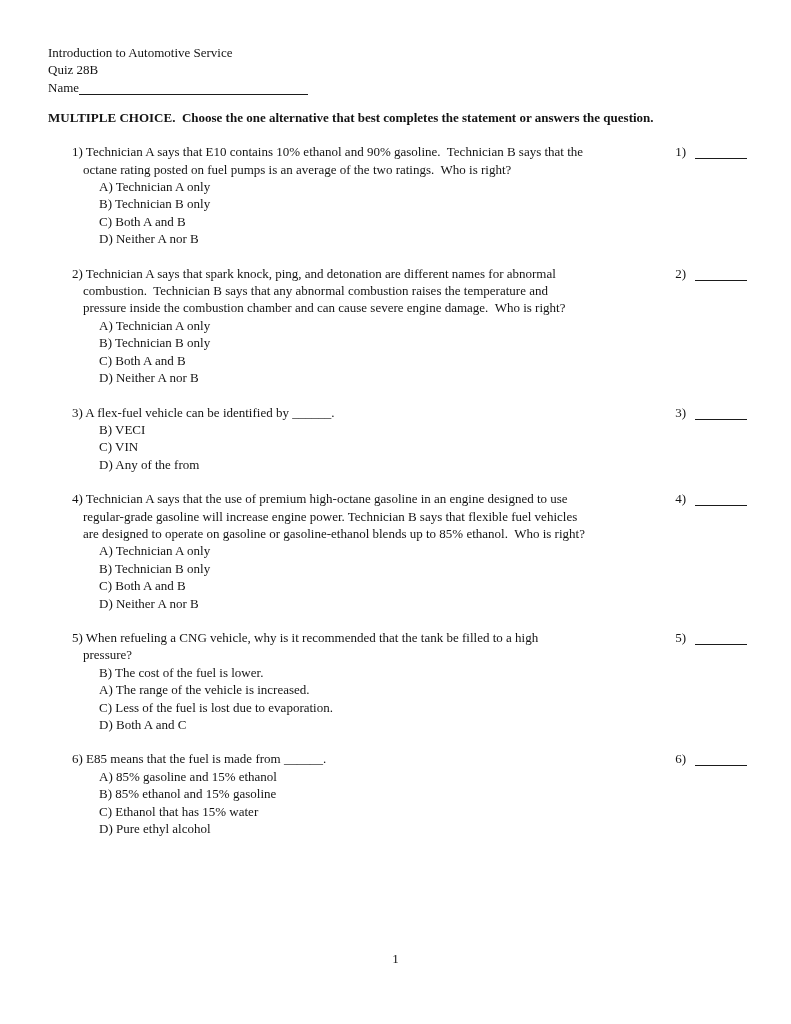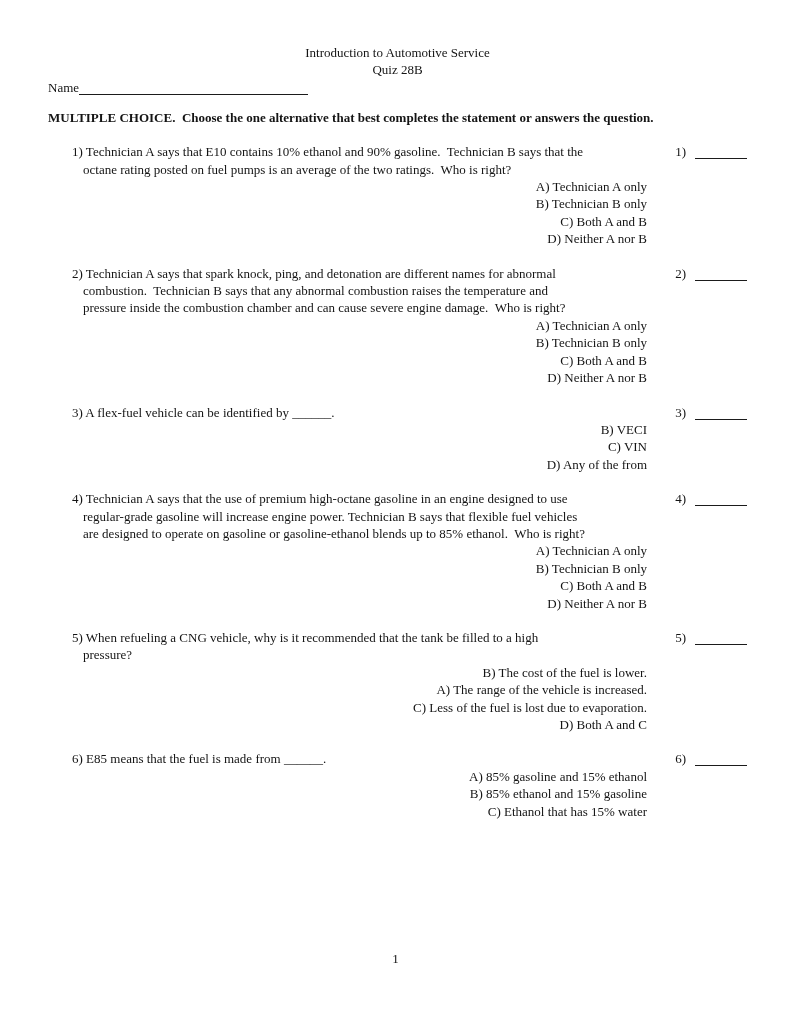--- a/index.html
+++ b/index.html
@@ -13,21 +13,21 @@
     height: 1024px;
     box-sizing: border-box;
     background: #ffffff;
     color: #141414;
     font-family: "Liberation Serif", "DejaVu Serif", serif;
     font-size: 13px;
     line-height: 17.4px;
     padding: 44px 44px 0 48px;
     overflow: hidden;
   }
-  .doc-header div { white-space: pre-wrap; text-align: center; }
+  .doc-header div { white-space: pre-wrap; }
   .name-row {
     margin-top: 0;
     height: 18px;
   }
   .name-line {
     display: inline-block;
     width: 229px;
     height: 1px;
     border-bottom: 1.6px solid #1b1b1b;
     vertical-align: -3px;
@@ -47,21 +47,21 @@
     margin-left: 24px;
     width: 575px;
     flex: 0 0 auto;
   }
   .q-stem {
     white-space: pre-wrap;
     padding-left: 11px;
     text-indent: -11px;
   }
   .q-choices { padding-left: 27px; }
-  .choice { white-space: pre-wrap; text-align: right; }
+  .choice { white-space: pre-wrap; }
   .q-answer {
     margin-left: auto;
     white-space: nowrap;
   }
   .answer-line {
     display: inline-block;
     width: 52px;
     height: 1px;
     border-bottom: 1.8px solid #1b1b1b;
     margin-left: 9px;
@@ -172,20 +172,21 @@
     </div>
   </div>
 
   <div class="question">
     <div class="q-body">
       <div class="q-stem">6) E85 means that the fuel is made from ______.</div>
       <div class="q-choices">
             <div class="choice">A) 85% gasoline and 15% ethanol</div>
             <div class="choice">B) 85% ethanol and 15% gasoline</div>
             <div class="choice">C) Ethanol that has 15% water</div>
+            <div class="choice">D) Pure ethyl alcohol</div>
           </div>
     </div>
     <div class="q-answer">
       <span class="q-anum">6)</span><span class="answer-line"></span>
     </div>
   </div>
 </div>
 
   <div class="page-number">1</div>
 </div>

